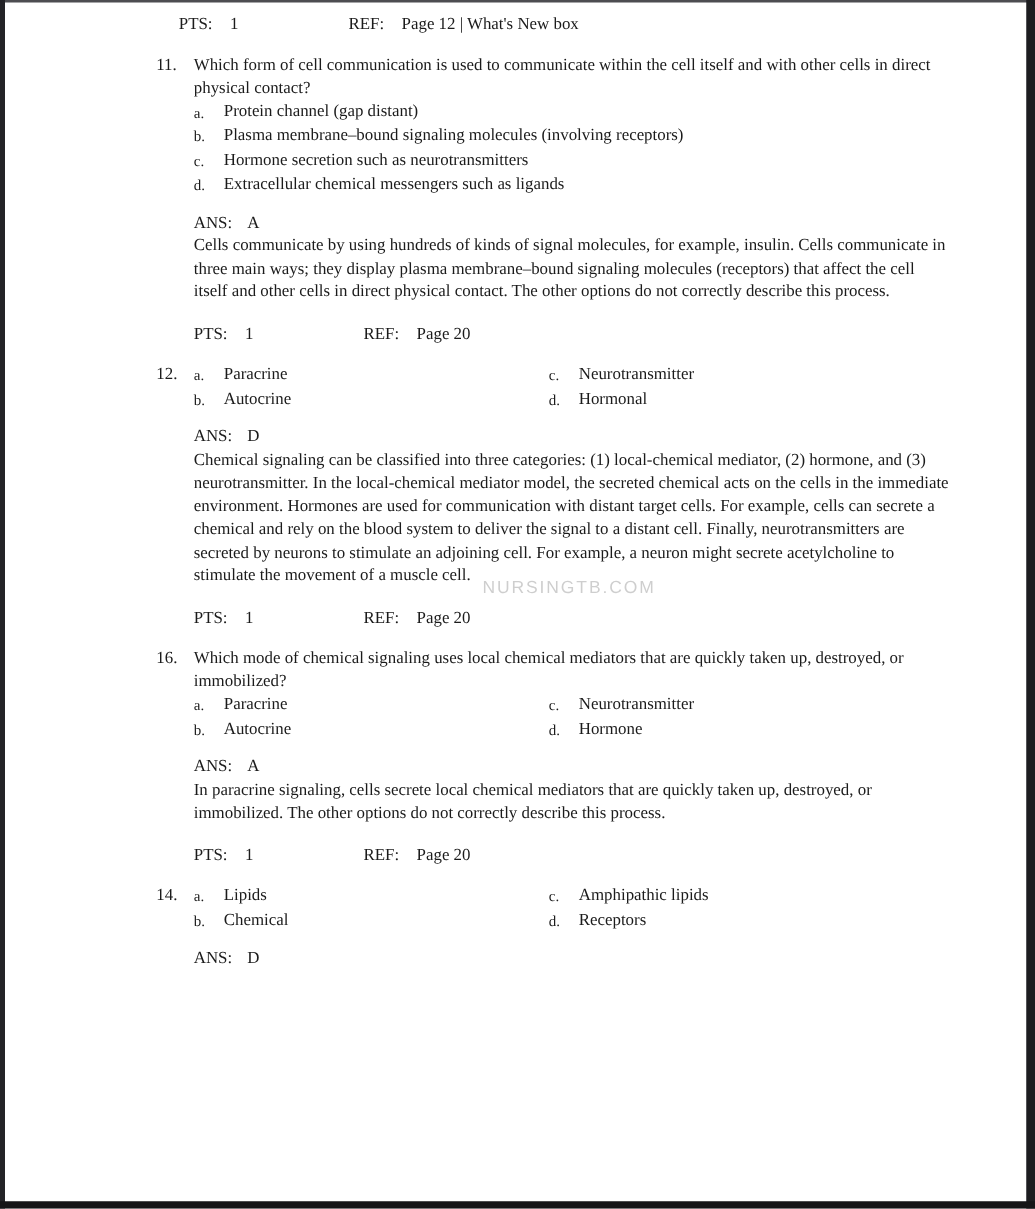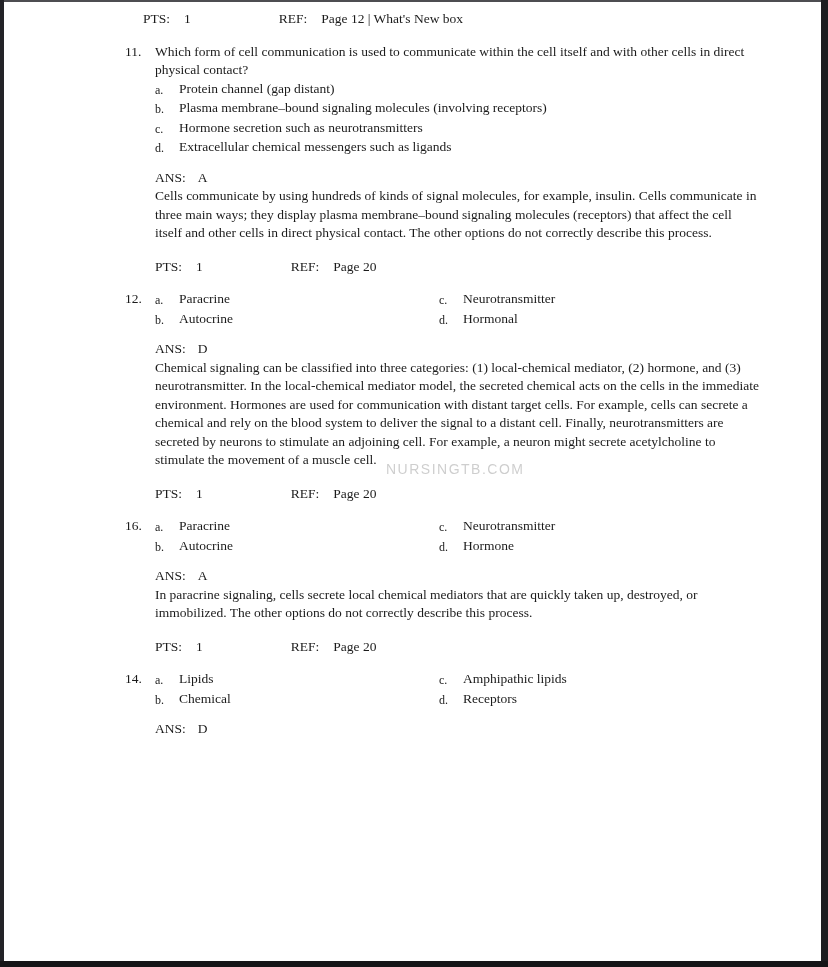--- a/index.html
+++ b/index.html
@@ -143,20 +143,21 @@
       </div>
       <div class="q-meta">
         <span>PTS:</span><span class="val">1</span><span class="ref-label">REF:</span><span class="ref-val">Page 20</span>
       </div>
     </div>
   </div>
 
   <div class="question">
     <div class="q-num">16.</div>
     <div class="q-body">
+      <div class="q-stem">Which mode of chemical signaling uses local chemical mediators that are quickly taken up, destroyed, or immobilized?</div>
       <div class="options-grid">
         <div class="opt">
           <span class="opt-letter">a.</span>
             <span class="opt-text">Paracrine</span>
         </div>
         <div class="opt">
           <span class="opt-letter">c.</span>
             <span class="opt-text">Neurotransmitter</span>
         </div>
         <div class="opt">

